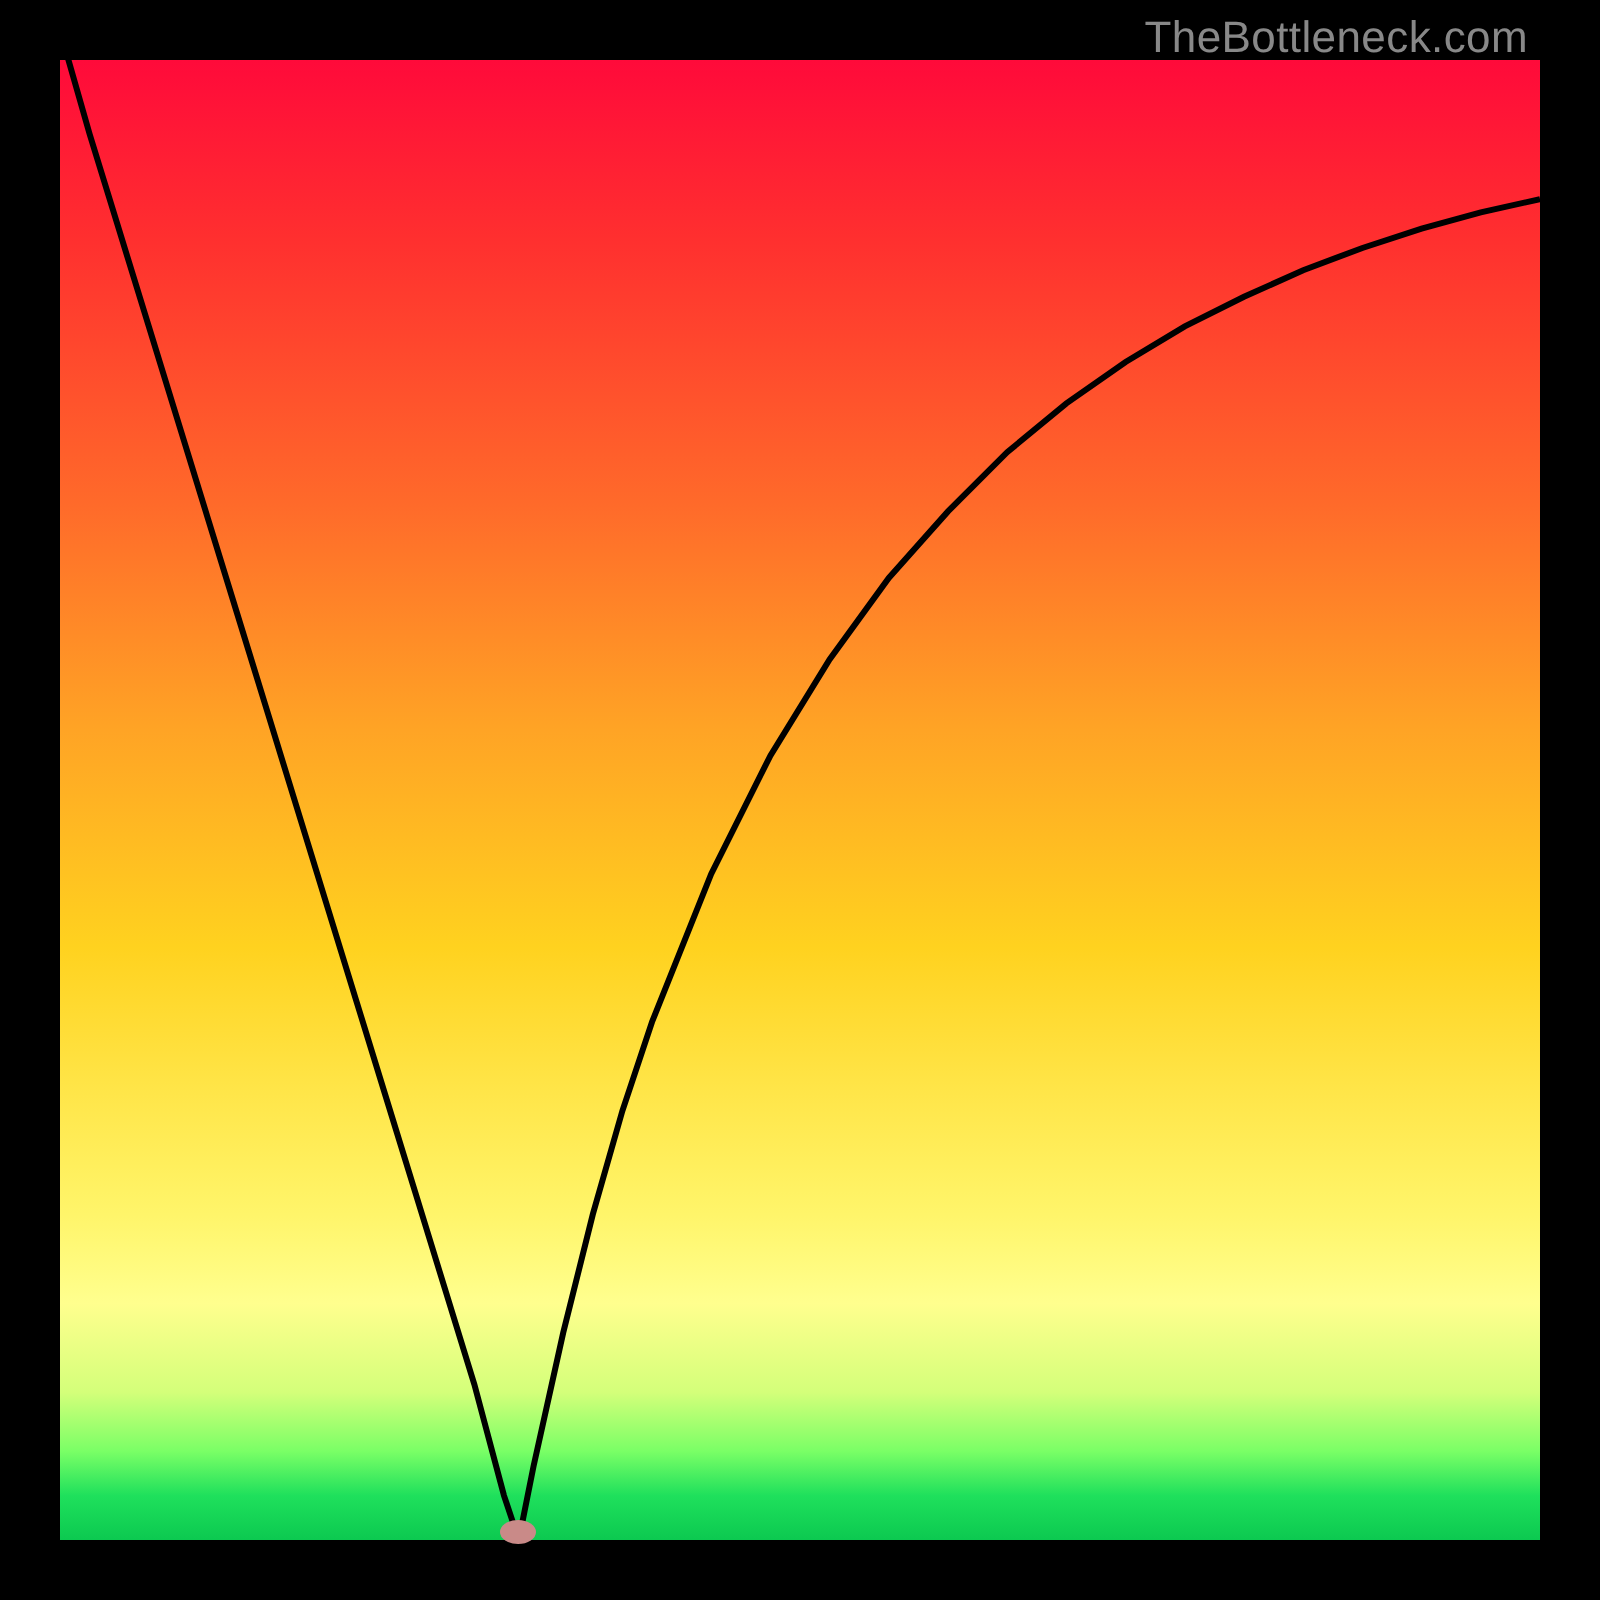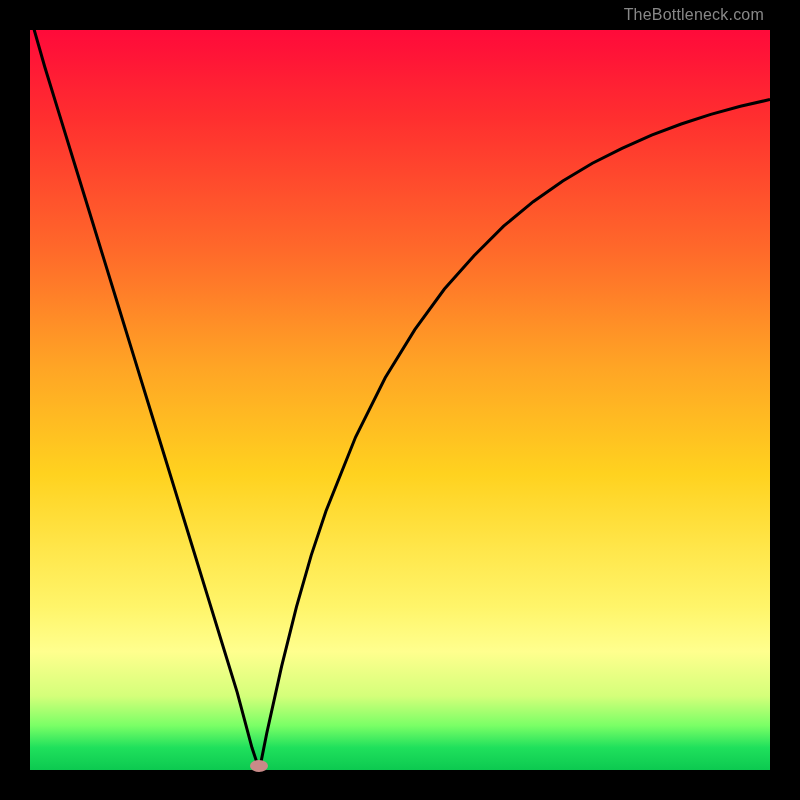--- a/index.html
+++ b/index.html
@@ -37,21 +37,21 @@
       #7aff66 94%,
       #1fe05c 97%,
       #0cc950 100%
     );
   }
   .watermark {
     position: absolute;
     top: 6px;
     right: 36px;
     color: #888;
-    font-size: 16px;
+    font-size: 22px;
     letter-spacing: 0.2px;
     user-select: none;
   }
   .marker {
     position: absolute;
     width: 18px;
     height: 12px;
     border-radius: 50%;
     background: #c98a88;
     transform: translate(-50%, -50%);

